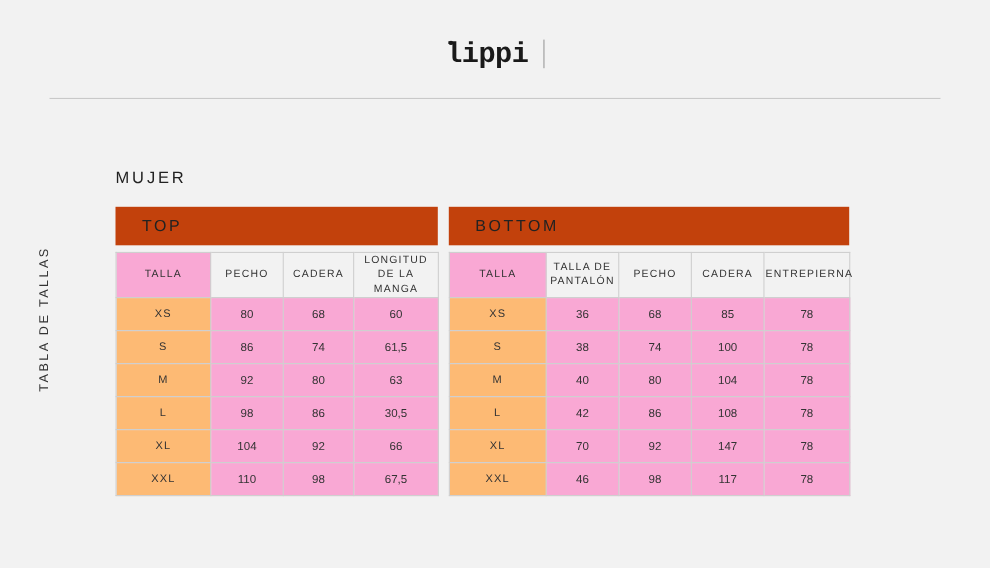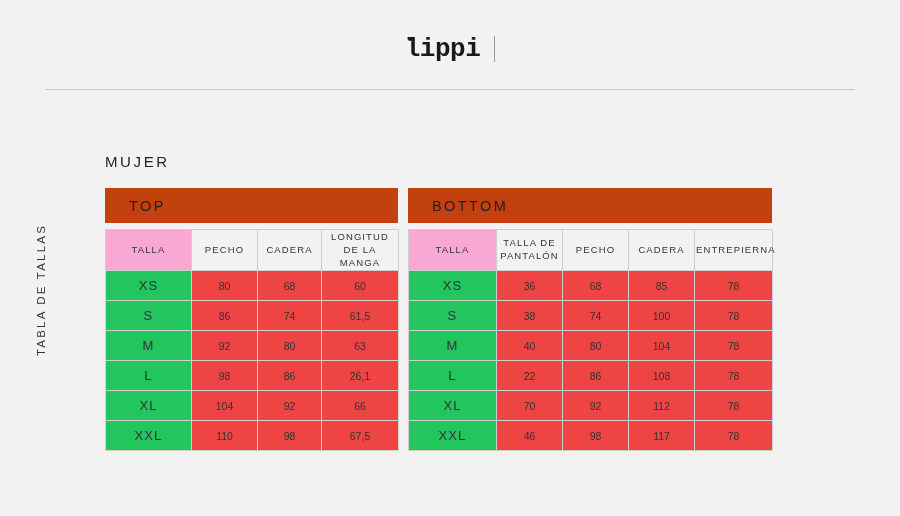--- a/index.html
+++ b/index.html
@@ -143,26 +143,26 @@
   table.size-table th {
     height: 38px;
     font-size: 9.5px;
     letter-spacing: 1.1px;
     line-height: 1.35;
     background: #f2f2f2;
   }
   table.size-table td {
     height: 27px;
     font-size: 10.5px;
-    background: #ef4444;
+    background: #f9a8d4;
   }
   table.size-table td.size-col {
-    font-size: 13px;
+    font-size: 10px;
     letter-spacing: 1.1px;
-    background: #22c55e;
+    background: #fdba74;
   }
   table.size-table th.size-col {
     background: #f9a8d4;
   }
 </style>
 </head>
 <body>
 
 <div class="header">
   <div class="brand-row">
@@ -225,21 +225,21 @@
       <tr>
         <td class="size-col">M</td>
         <td>92</td>
         <td>80</td>
         <td>63</td>
       </tr>
       <tr>
         <td class="size-col">L</td>
         <td>98</td>
         <td>86</td>
-        <td>26,1</td>
+        <td>30,5</td>
       </tr>
       <tr>
         <td class="size-col">XL</td>
         <td>104</td>
         <td>92</td>
         <td>66</td>
       </tr>
       <tr>
         <td class="size-col">XXL</td>
         <td>110</td>
@@ -299,30 +299,30 @@
       </tr>
       <tr>
         <td class="size-col">M</td>
         <td>40</td>
         <td>80</td>
         <td>104</td>
         <td>78</td>
       </tr>
       <tr>
         <td class="size-col">L</td>
-        <td>22</td>
+        <td>42</td>
         <td>86</td>
         <td>108</td>
         <td>78</td>
       </tr>
       <tr>
         <td class="size-col">XL</td>
         <td>70</td>
         <td>92</td>
-        <td>112</td>
+        <td>147</td>
         <td>78</td>
       </tr>
       <tr>
         <td class="size-col">XXL</td>
         <td>46</td>
         <td>98</td>
         <td>117</td>
         <td>78</td>
       </tr>
     </tbody>

